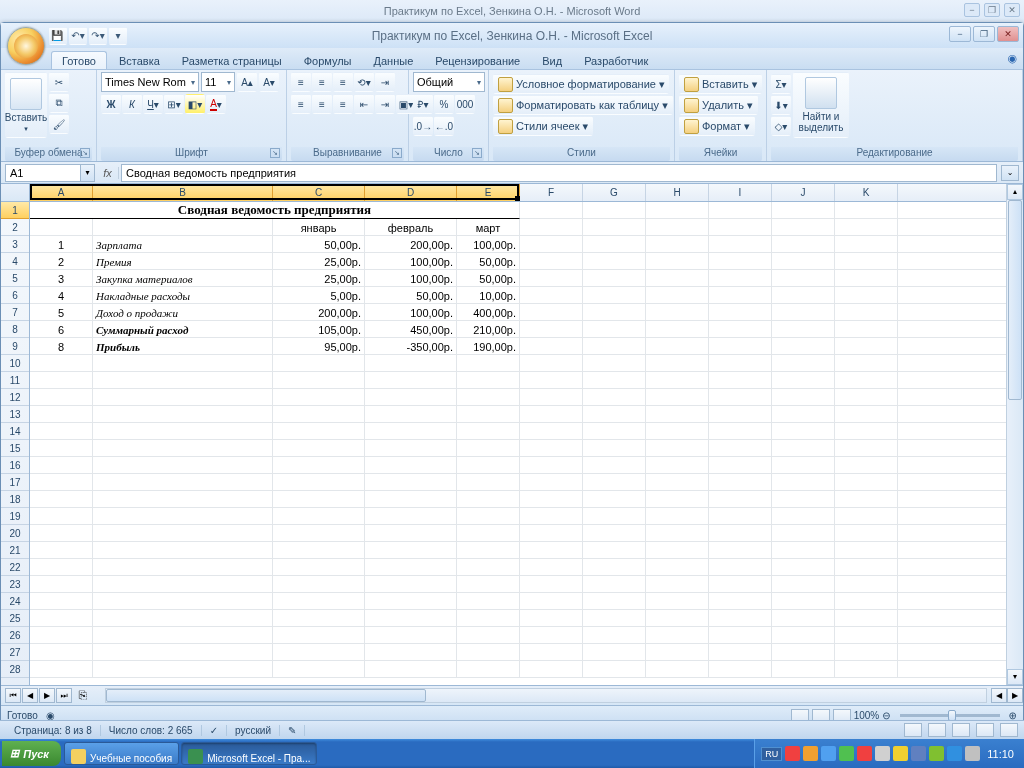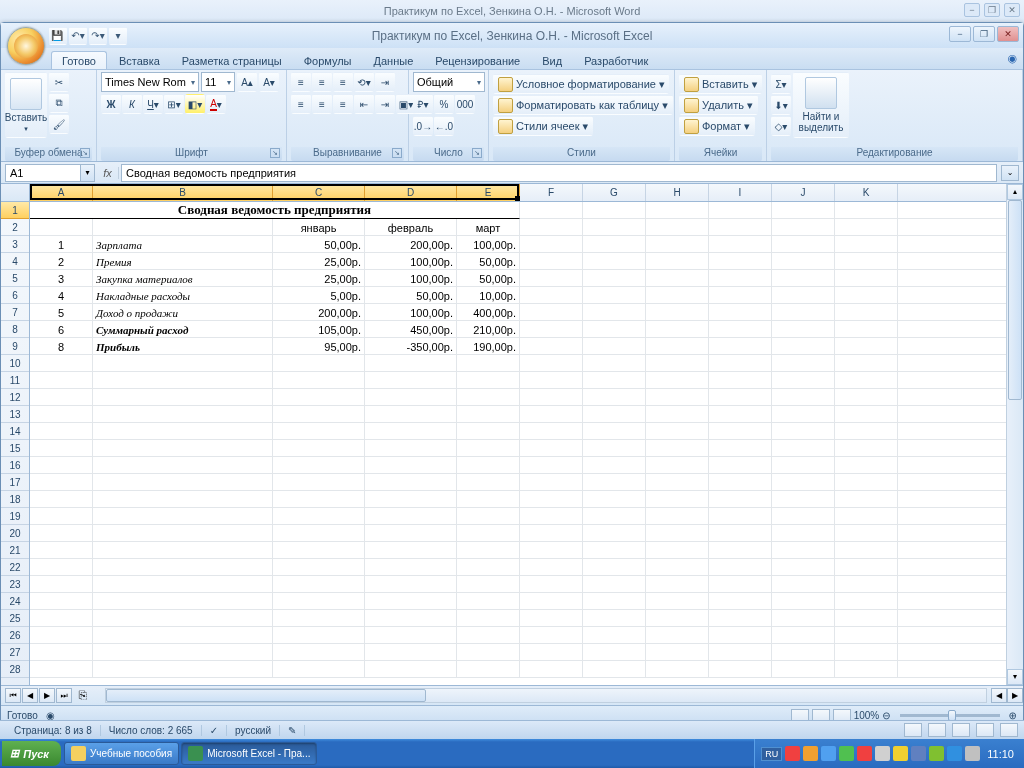--- a/index.html
+++ b/index.html
@@ -96,21 +96,21 @@
 .zoomslider .th { position:absolute; left:48px; top:-4px; width:8px; height:11px; background:linear-gradient(#f4f8fc,#cde1f6); border:1px solid #8aaacb; border-radius:2px;}
 
 
 .word-status { position:absolute; bottom:29px; left:0; right:0; height:19px; background:linear-gradient(#dce9f8,#c0d6ee); border-top:1px solid #9cb8d6; display:flex; align-items:center; font-size:10px; color:#2a4a6a; padding:0 6px; }
 .word-status .seg { padding:0 8px; border-right:1px solid #b0c8e0;}
 .word-status .right { margin-left:auto; display:flex; align-items:center; gap:6px;}
 
 
 .taskbar { position:absolute; bottom:0; left:0; right:0; height:29px; background:linear-gradient(#3f8dde,#2a6bc0 10%,#2a6bc0 90%,#1f5aa8); display:flex; align-items:center; }
 .start { height:25px; padding:0 12px 0 8px; background:linear-gradient(#5fb050,#3a8830); border-radius:0 8px 8px 0; color:#fff; font-weight:bold; font-size:11px; font-style:italic; display:flex; align-items:center; gap:4px; margin:2px;}
-.tbtn { height:23px; background:linear-gradient(#5aa0e8,#3a7ac8); border:1px solid #2a5a98; border-radius:3px; margin:4px 1px; padding:0 6px; color:#fff; font-size:10px; display:flex; align-items:center; gap:4px; max-width:150px; overflow:hidden;}
+.tbtn { height:23px; background:linear-gradient(#5aa0e8,#3a7ac8); border:1px solid #2a5a98; border-radius:3px; margin:4px 1px; padding:0 6px; color:#fff; font-size:10px; display:flex; align-items:flex-end; gap:4px; max-width:150px; overflow:hidden;}
 .tbtn.active { background:linear-gradient(#2a5a98,#3a7ac8); box-shadow:inset 0 1px 2px rgba(0,0,0,.3);}
 .tbtn .ico { width:15px; height:15px; background:#f4d060; border-radius:2px;}
 .tray { margin-left:auto; height:29px; background:linear-gradient(#3a80d0,#2a6bc0); border-left:1px solid #5aa0e8; display:flex; align-items:center; padding:0 6px; gap:3px;}
 .tray .ic { width:15px; height:15px; border-radius:2px;}
 .clock { color:#fff; font-size:11px; padding:0 4px;}
 .lang { background:#3060a0; color:#fff; font-size:9px; padding:1px 3px; border:1px solid #5090d0;}
 </style>
 </head>
 <body>
 

